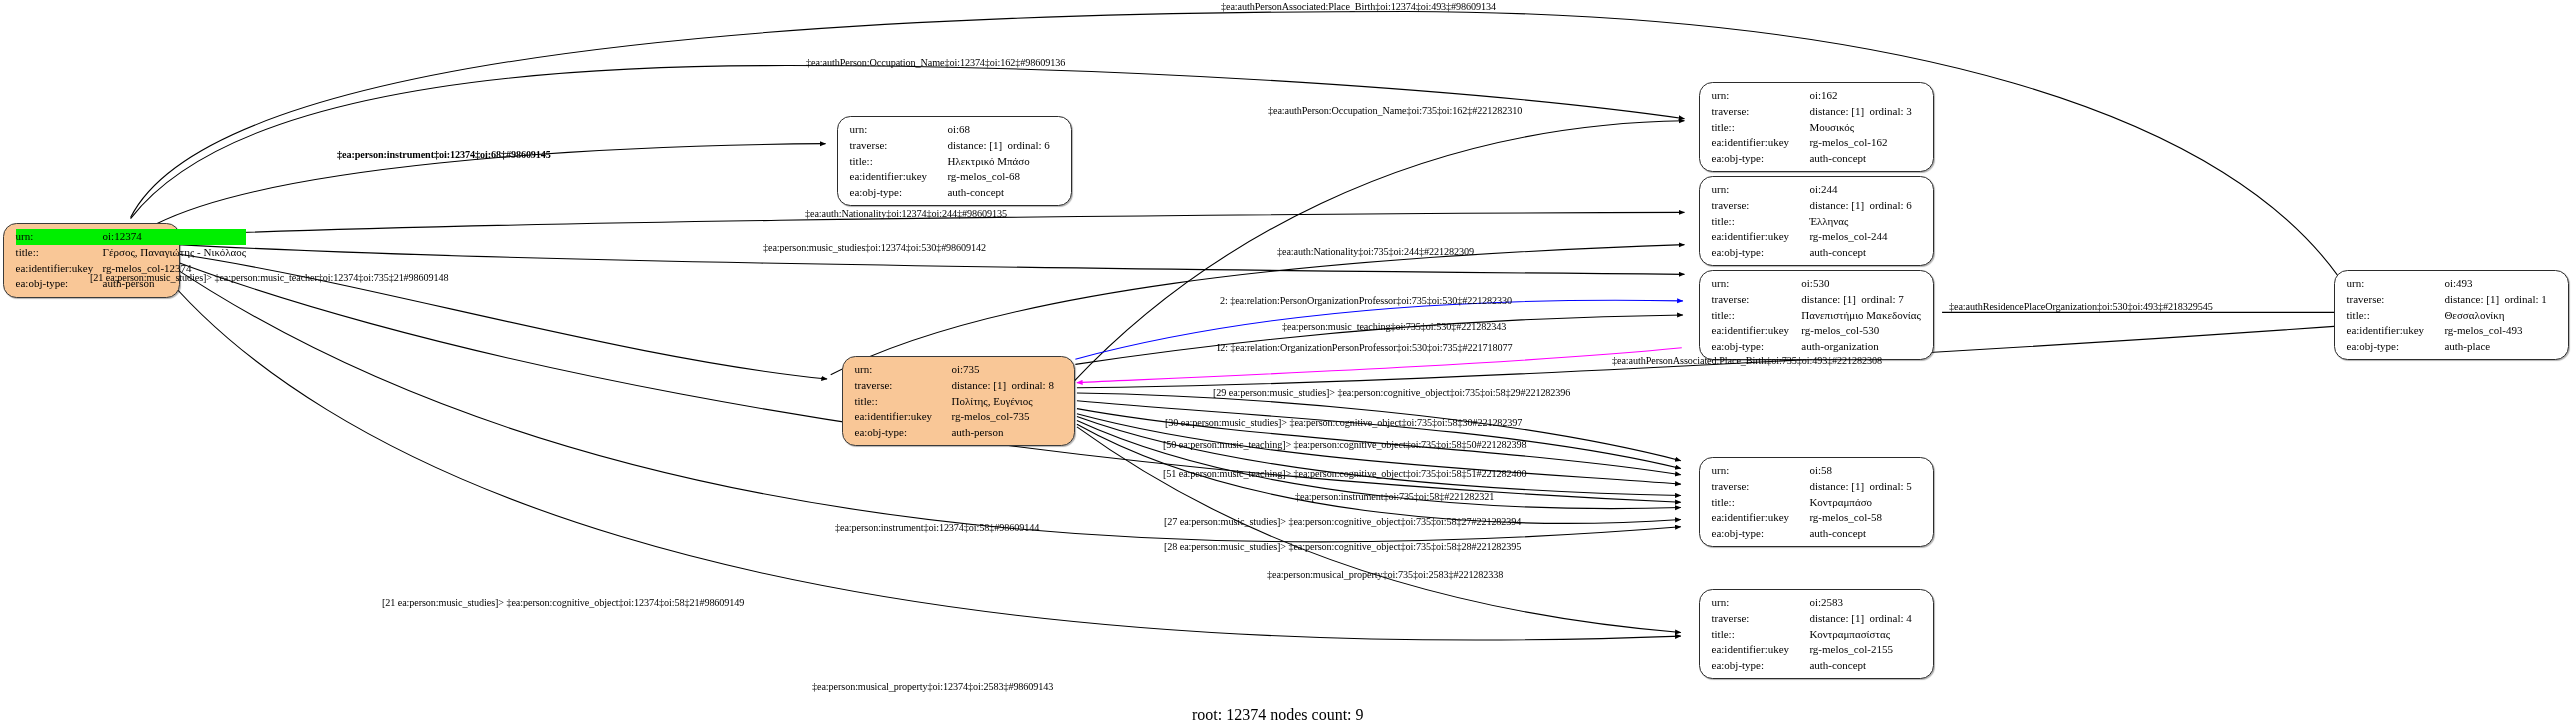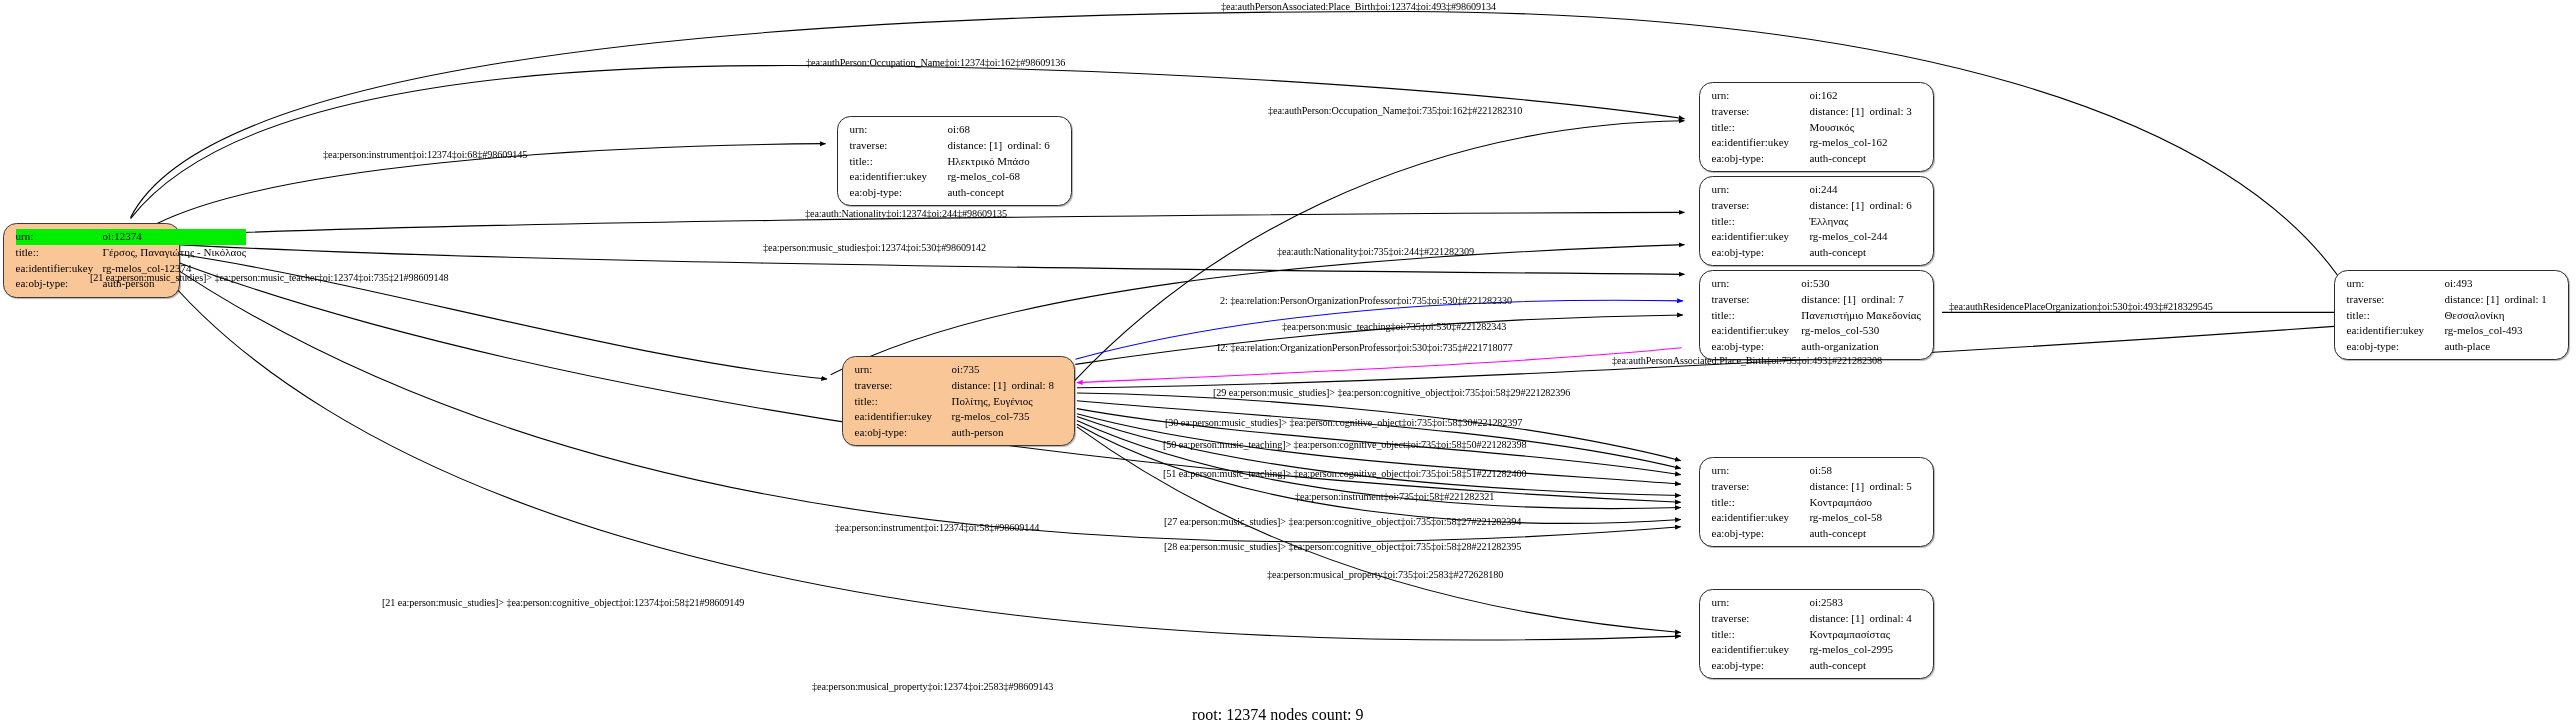--- a/index.html
+++ b/index.html
@@ -353,51 +353,51 @@
         <td class="v trav">
           <span class="d">distance: [1]</span><span class="o">ordinal: 4</span>
         </td>
       </tr>
       <tr>
         <td class="k">title::</td>
         <td class="v">Κοντραμπασίστας</td>
       </tr>
       <tr>
         <td class="k">ea:identifier:ukey</td>
-        <td class="v">rg-melos_col-2995</td>
+        <td class="v">rg-melos_col-2155</td>
       </tr>
       <tr>
         <td class="k">ea:obj-type:</td>
         <td class="v">auth-concept</td>
       </tr>
     </tbody>
       </table>
   </div>
 
   <div class="elabel" style="left:1221px;top:2.1px;">‡ea:authPersonAssociated:Place_Birth‡oi:12374‡oi:493‡#98609134</div>
   <div class="elabel" style="left:806px;top:58px;">‡ea:authPerson:Occupation_Name‡oi:12374‡oi:162‡#98609136</div>
   <div class="elabel" style="left:1268px;top:106px;">‡ea:authPerson:Occupation_Name‡oi:735‡oi:162‡#221282310</div>
-  <div class="elabel" style="left:323px;top:150px;">‡ea:person:instrument‡oi:12374‡oi:68‡#98609145</div>
+  <div class="elabel" style="left:337px;top:150px;font-weight:bold;">‡ea:person:instrument‡oi:12374‡oi:68‡#98609145</div>
   <div class="elabel" style="left:805px;top:209px;">‡ea:auth:Nationality‡oi:12374‡oi:244‡#98609135</div>
   <div class="elabel" style="left:763px;top:243px;">‡ea:person:music_studies‡oi:12374‡oi:530‡#98609142</div>
   <div class="elabel" style="left:1277px;top:247px;">‡ea:auth:Nationality‡oi:735‡oi:244‡#221282309</div>
   <div class="elabel" style="left:90px;top:273px;">[21 ea:person:music_studies]&gt; ‡ea:person:music_teacher‡oi:12374‡oi:735‡21#98609148</div>
   <div class="elabel" style="left:1220px;top:296px;">2: ‡ea:relation:PersonOrganizationProfessor‡oi:735‡oi:530‡#221282330</div>
   <div class="elabel" style="left:1282px;top:322px;">‡ea:person:music_teaching‡oi:735‡oi:530‡#221282343</div>
   <div class="elabel" style="left:1217px;top:343px;">I2: ‡ea:relation:OrganizationPersonProfessor‡oi:530‡oi:735‡#221718077</div>
   <div class="elabel" style="left:1949px;top:302px;">‡ea:authResidencePlaceOrganization‡oi:530‡oi:493‡#218329545</div>
   <div class="elabel" style="left:1612px;top:356px;">‡ea:authPersonAssociated:Place_Birth‡oi:735‡oi:493‡#221282308</div>
   <div class="elabel" style="left:1165px;top:388px;padding-left:48px;">[29 ea:person:music_studies]&gt; ‡ea:person:cognitive_object‡oi:735‡oi:58‡29#221282396</div>
   <div class="elabel" style="left:1165px;top:418px;">[30 ea:person:music_studies]&gt; ‡ea:person:cognitive_object‡oi:735‡oi:58‡30#221282397</div>
   <div class="elabel" style="left:1163px;top:440px;">[50 ea:person:music_teaching]&gt; ‡ea:person:cognitive_object‡oi:735‡oi:58‡50#221282398</div>
   <div class="elabel" style="left:1163px;top:469px;">[51 ea:person:music_teaching]&gt; ‡ea:person:cognitive_object‡oi:735‡oi:58‡51#221282400</div>
   <div class="elabel" style="left:1295px;top:492px;">‡ea:person:instrument‡oi:735‡oi:58‡#221282321</div>
   <div class="elabel" style="left:1164px;top:517px;">[27 ea:person:music_studies]&gt; ‡ea:person:cognitive_object‡oi:735‡oi:58‡27#221282394</div>
   <div class="elabel" style="left:1164px;top:542px;">[28 ea:person:music_studies]&gt; ‡ea:person:cognitive_object‡oi:735‡oi:58‡28#221282395</div>
   <div class="elabel" style="left:835px;top:523px;">‡ea:person:instrument‡oi:12374‡oi:58‡#98609144</div>
-  <div class="elabel" style="left:1267px;top:570px;">‡ea:person:musical_property‡oi:735‡oi:2583‡#272628180</div>
+  <div class="elabel" style="left:1267px;top:570px;">‡ea:person:musical_property‡oi:735‡oi:2583‡#221282338</div>
   <div class="elabel" style="left:382px;top:598px;">[21 ea:person:music_studies]&gt; ‡ea:person:cognitive_object‡oi:12374‡oi:58‡21#98609149</div>
   <div class="elabel" style="left:812px;top:682px;">‡ea:person:musical_property‡oi:12374‡oi:2583‡#98609143</div>
 
   <div class="footer" style="left:1192px;top:706px;">root: 12374 nodes count: 9</div>
 
 </div>
 
 
 </body></html>

